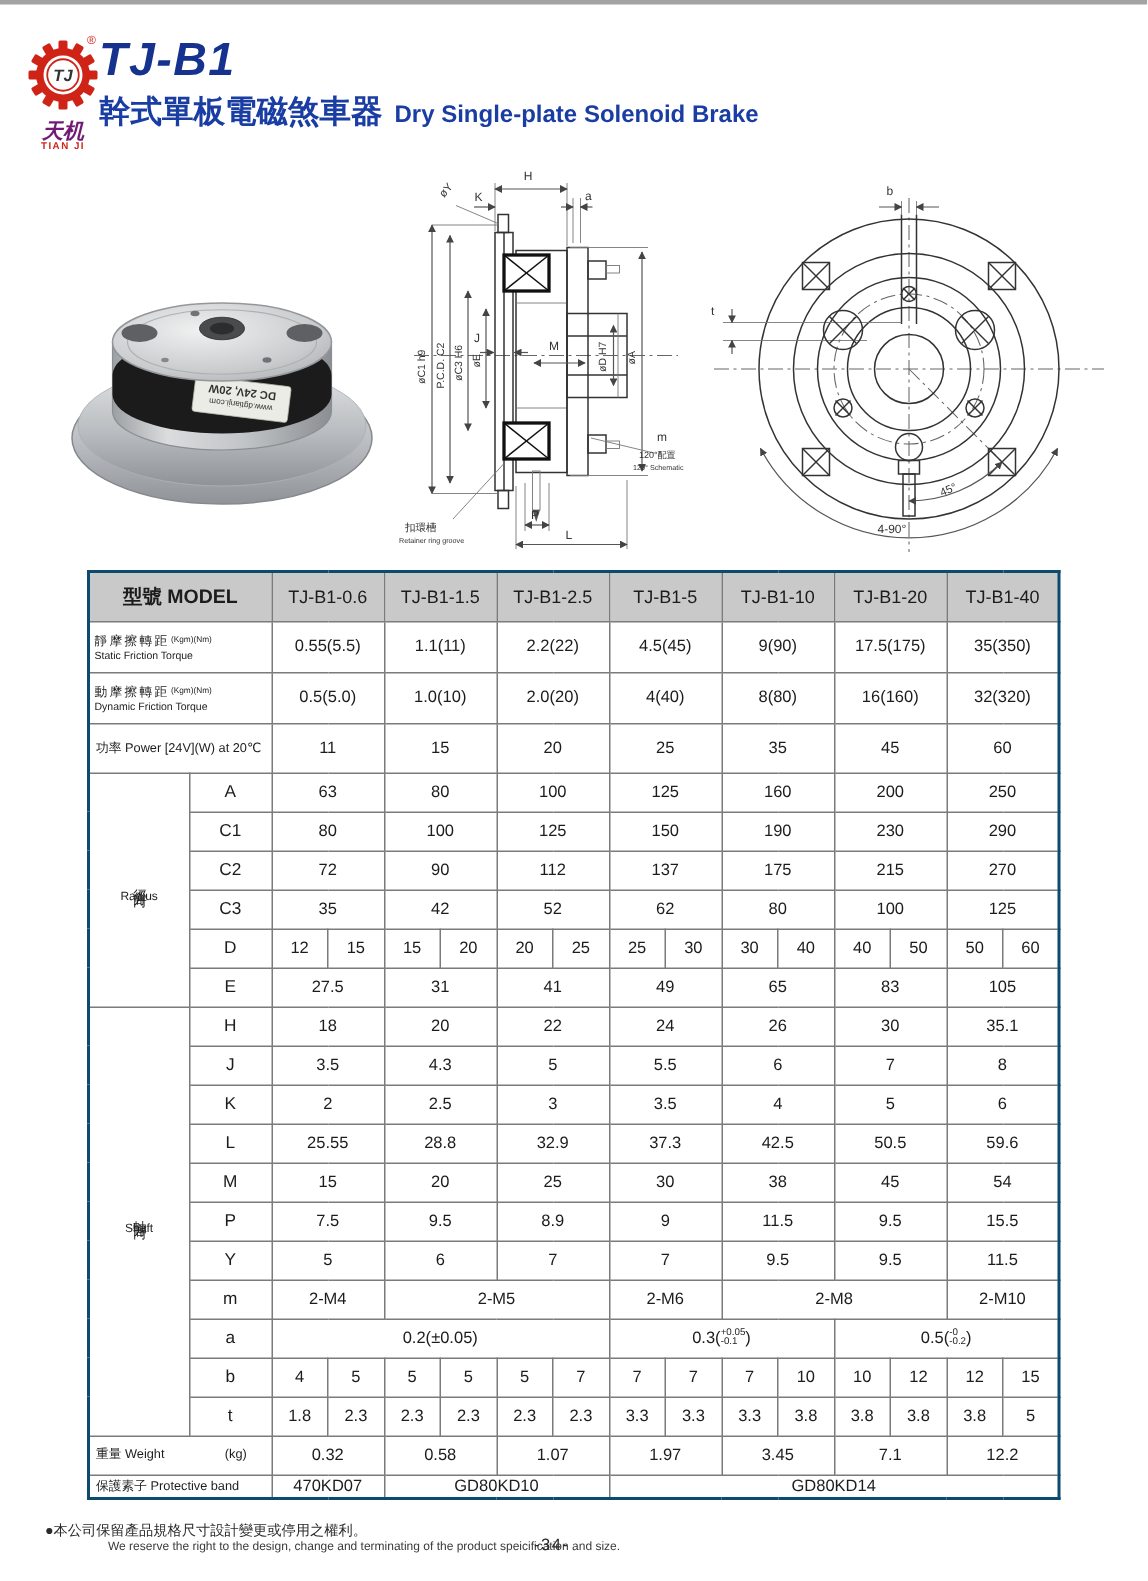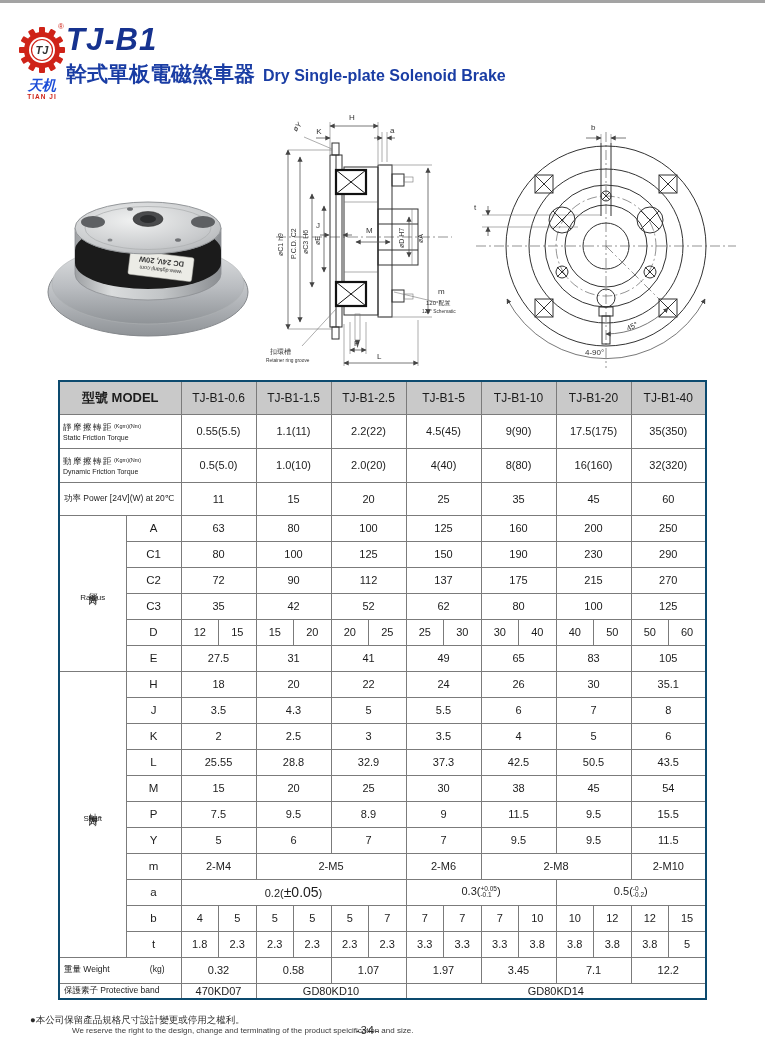--- a/index.html
+++ b/index.html
@@ -2,21 +2,21 @@
 <html><head>
 <meta charset="utf-8">
 <style>
   html,body{margin:0;padding:0;background:#fff;}
   .page{position:relative;width:765px;height:1054px;background:#ffffff;overflow:hidden;
         font-family:"Liberation Sans","DejaVu Sans",sans-serif;color:#1e1e1e;}
   .topline{position:absolute;top:0;left:0;width:765px;height:3px;background:#a3a3a3;}
 
   
   .logo{position:absolute;left:12px;top:26px;width:60px;text-align:center;}
-  .logo .zh{color:#1d4ed8;font-size:14px;font-weight:bold;font-style:italic;line-height:14px;margin-top:1px;font-family:Liberation Mono, monospace;}
+  .logo .zh{color:#701a75;font-size:14px;font-weight:bold;font-style:italic;line-height:14px;margin-top:1px;}
   .logo .en{color:#cf2318;font-size:6.5px;font-weight:bold;letter-spacing:1px;}
   .reg{position:absolute;left:58px;top:22px;color:#cf2318;font-size:8px;}
   .title{position:absolute;left:66px;top:22px;font-size:31px;font-style:italic;font-weight:bold;
          color:#16328f;letter-spacing:1px;}
   .subtitle{position:absolute;left:66px;top:60px;white-space:nowrap;color:#1a3da4;}
   .subtitle .zh{font-size:21px;font-weight:bold;}
   .subtitle .en{font-size:16px;font-weight:bold;margin-left:8px;}
   .variant{position:absolute;top:89px;right:70px;white-space:nowrap;color:#141f8c;}
   .variant .zh{font-size:21px;font-weight:bold;}
   .variant .en{font-size:15px;font-weight:bold;margin-left:6px;}
@@ -44,21 +44,21 @@
   .lbl .l2{font-size:7px;letter-spacing:0;color:#222;}
   .spec .lbl1{text-align:left;font-size:8.5px;padding-left:4px;white-space:nowrap;}
   .spec .lblsplit{font-size:8.5px;}
   .lblsplit .inner{display:flex;justify-content:space-between;padding:0 16px 0 4px;}
   .spec .group-cell{background:#fff;}
   .gzh{writing-mode:vertical-rl;text-orientation:upright;margin:0 auto;font-size:9px;letter-spacing:2px;}
   .gen{font-size:8px;margin-top:2px;}
   .spec .letter{font-size:11.5px;}
   .stack{display:inline-flex;flex-direction:column;font-size:6.5px;line-height:6.5px;
          vertical-align:middle;text-align:left;}
-  .smalltol{font-size:14px;}
+  .smalltol{font-size:11px;}
 
   
   .foot-zh{position:absolute;left:30px;top:1014px;font-size:9.5px;color:#2b2b2b;}
   .foot-en{position:absolute;left:72px;top:1026px;font-size:8px;color:#3a3a3a;}
   .pagenum{position:absolute;left:356px;top:1024px;font-size:11px;color:#2b2b2b;letter-spacing:1px;}
 </style>
 </head>
 <body>
 
 <div class="page">
@@ -502,21 +502,21 @@
           <td colspan="2">6</td>
         </tr>
         <tr style="height: 26px;">
           <td class="letter" colspan="1">L</td>
           <td colspan="2">25.55</td>
           <td colspan="2">28.8</td>
           <td colspan="2">32.9</td>
           <td colspan="2">37.3</td>
           <td colspan="2">42.5</td>
           <td colspan="2">50.5</td>
-          <td colspan="2">43.5</td>
+          <td colspan="2">59.6</td>
         </tr>
         <tr style="height: 26px;">
           <td class="letter" colspan="1">M</td>
           <td colspan="2">15</td>
           <td colspan="2">20</td>
           <td colspan="2">25</td>
           <td colspan="2">30</td>
           <td colspan="2">38</td>
           <td colspan="2">45</td>
           <td colspan="2">54</td>

